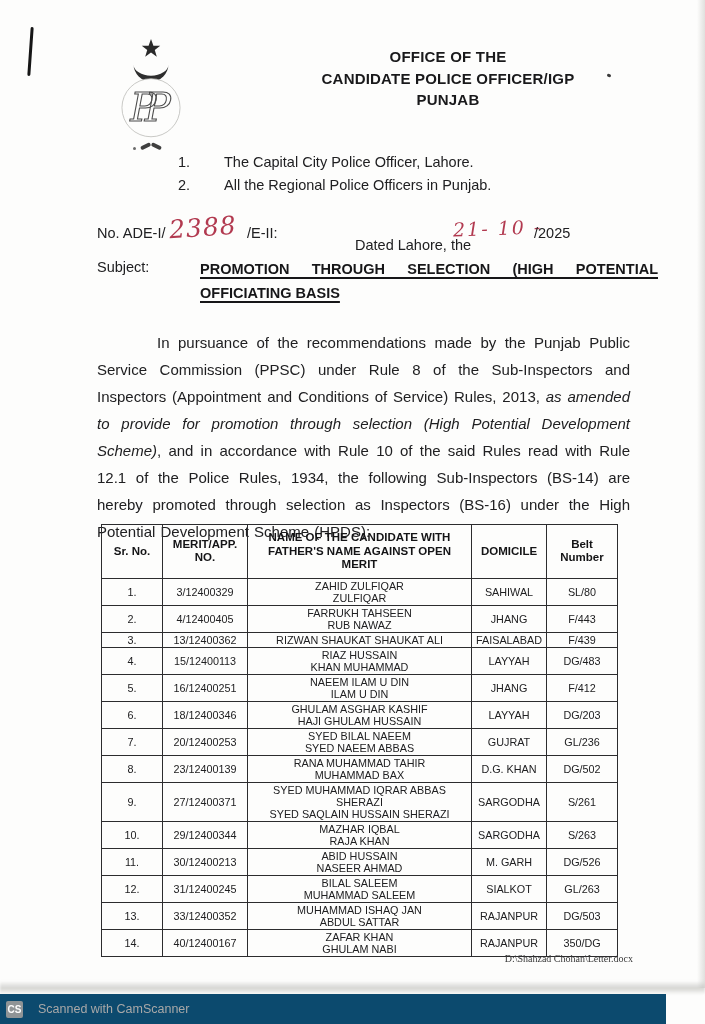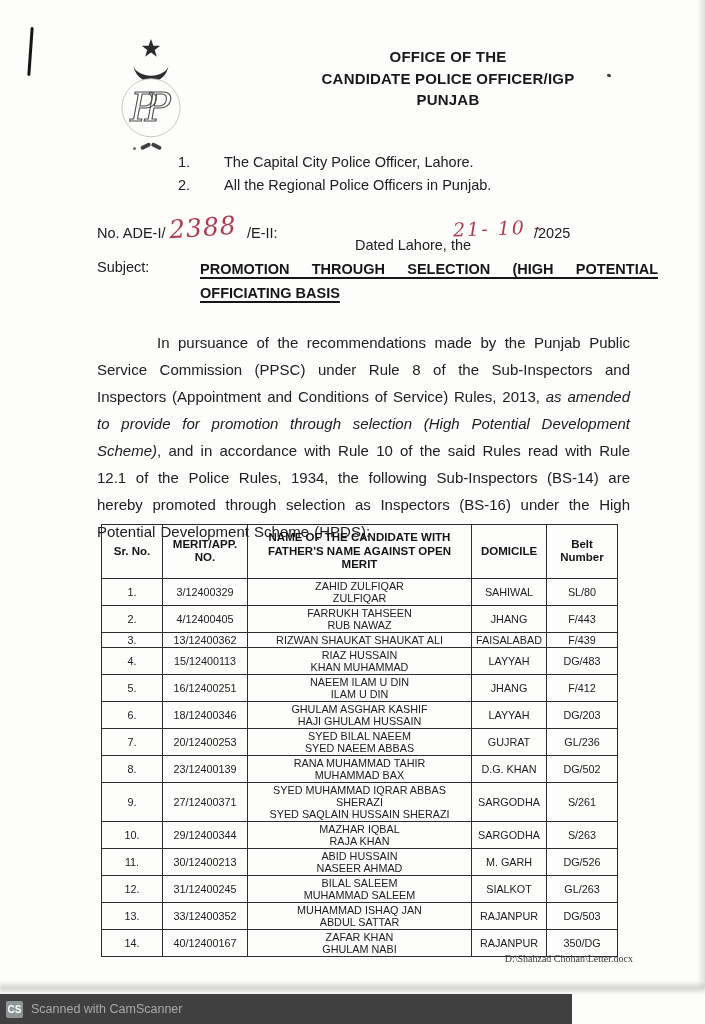--- a/index.html
+++ b/index.html
@@ -46,24 +46,24 @@
     font-size:15px;line-height:27px;text-align:justify;text-indent:60px;word-spacing:1px;}
   .body-par .it{font-style:italic;}
   
   .promo-table{position:absolute;left:101px;top:524px;width:516px;border-collapse:collapse;table-layout:fixed;}
   .promo-table th,.promo-table td{border:1.6px solid #2c2c2e;overflow:hidden;}
   .promo-table th{font-size:11.5px;line-height:13.5px;padding:6px 2px;color:#141416;vertical-align:middle;}
   .promo-table td{font-size:10.8px;line-height:12px;padding:1px 2px;text-align:center;vertical-align:middle;}
   
   .file-path{position:absolute;right:72px;top:953px;font-family:"Liberation Serif",serif;font-size:10px;color:#3a3a3a;padding-left:28px;}
   
-  .camscanner{position:absolute;left:0;top:994px;width:572px;height:30px;background:#404040;display:flex;align-items:center;}
+  .camscanner{position:absolute;left:0;top:994px;width:666px;height:30px;background:#0c4a6e;display:flex;align-items:center;}
   .cs-badge{margin-left:6px;width:17px;height:17px;background:#8f9496;color:#fcfcfc;border-radius:2px;
     display:flex;align-items:center;justify-content:center;font-size:10px;font-weight:bold;}
-  .cs-text{margin-left:8px;color:#a8a8a8;font-size:12.5px;}
+  .cs-text{margin-left:15px;color:#a8a8a8;font-size:12.5px;}
 </style>
 </head>
 <body>
 
 <div class="page">
 
   <div class="pen-mark"></div>
   <div class="logo-dot"></div>
   <div class="stray-dot"></div>
 

